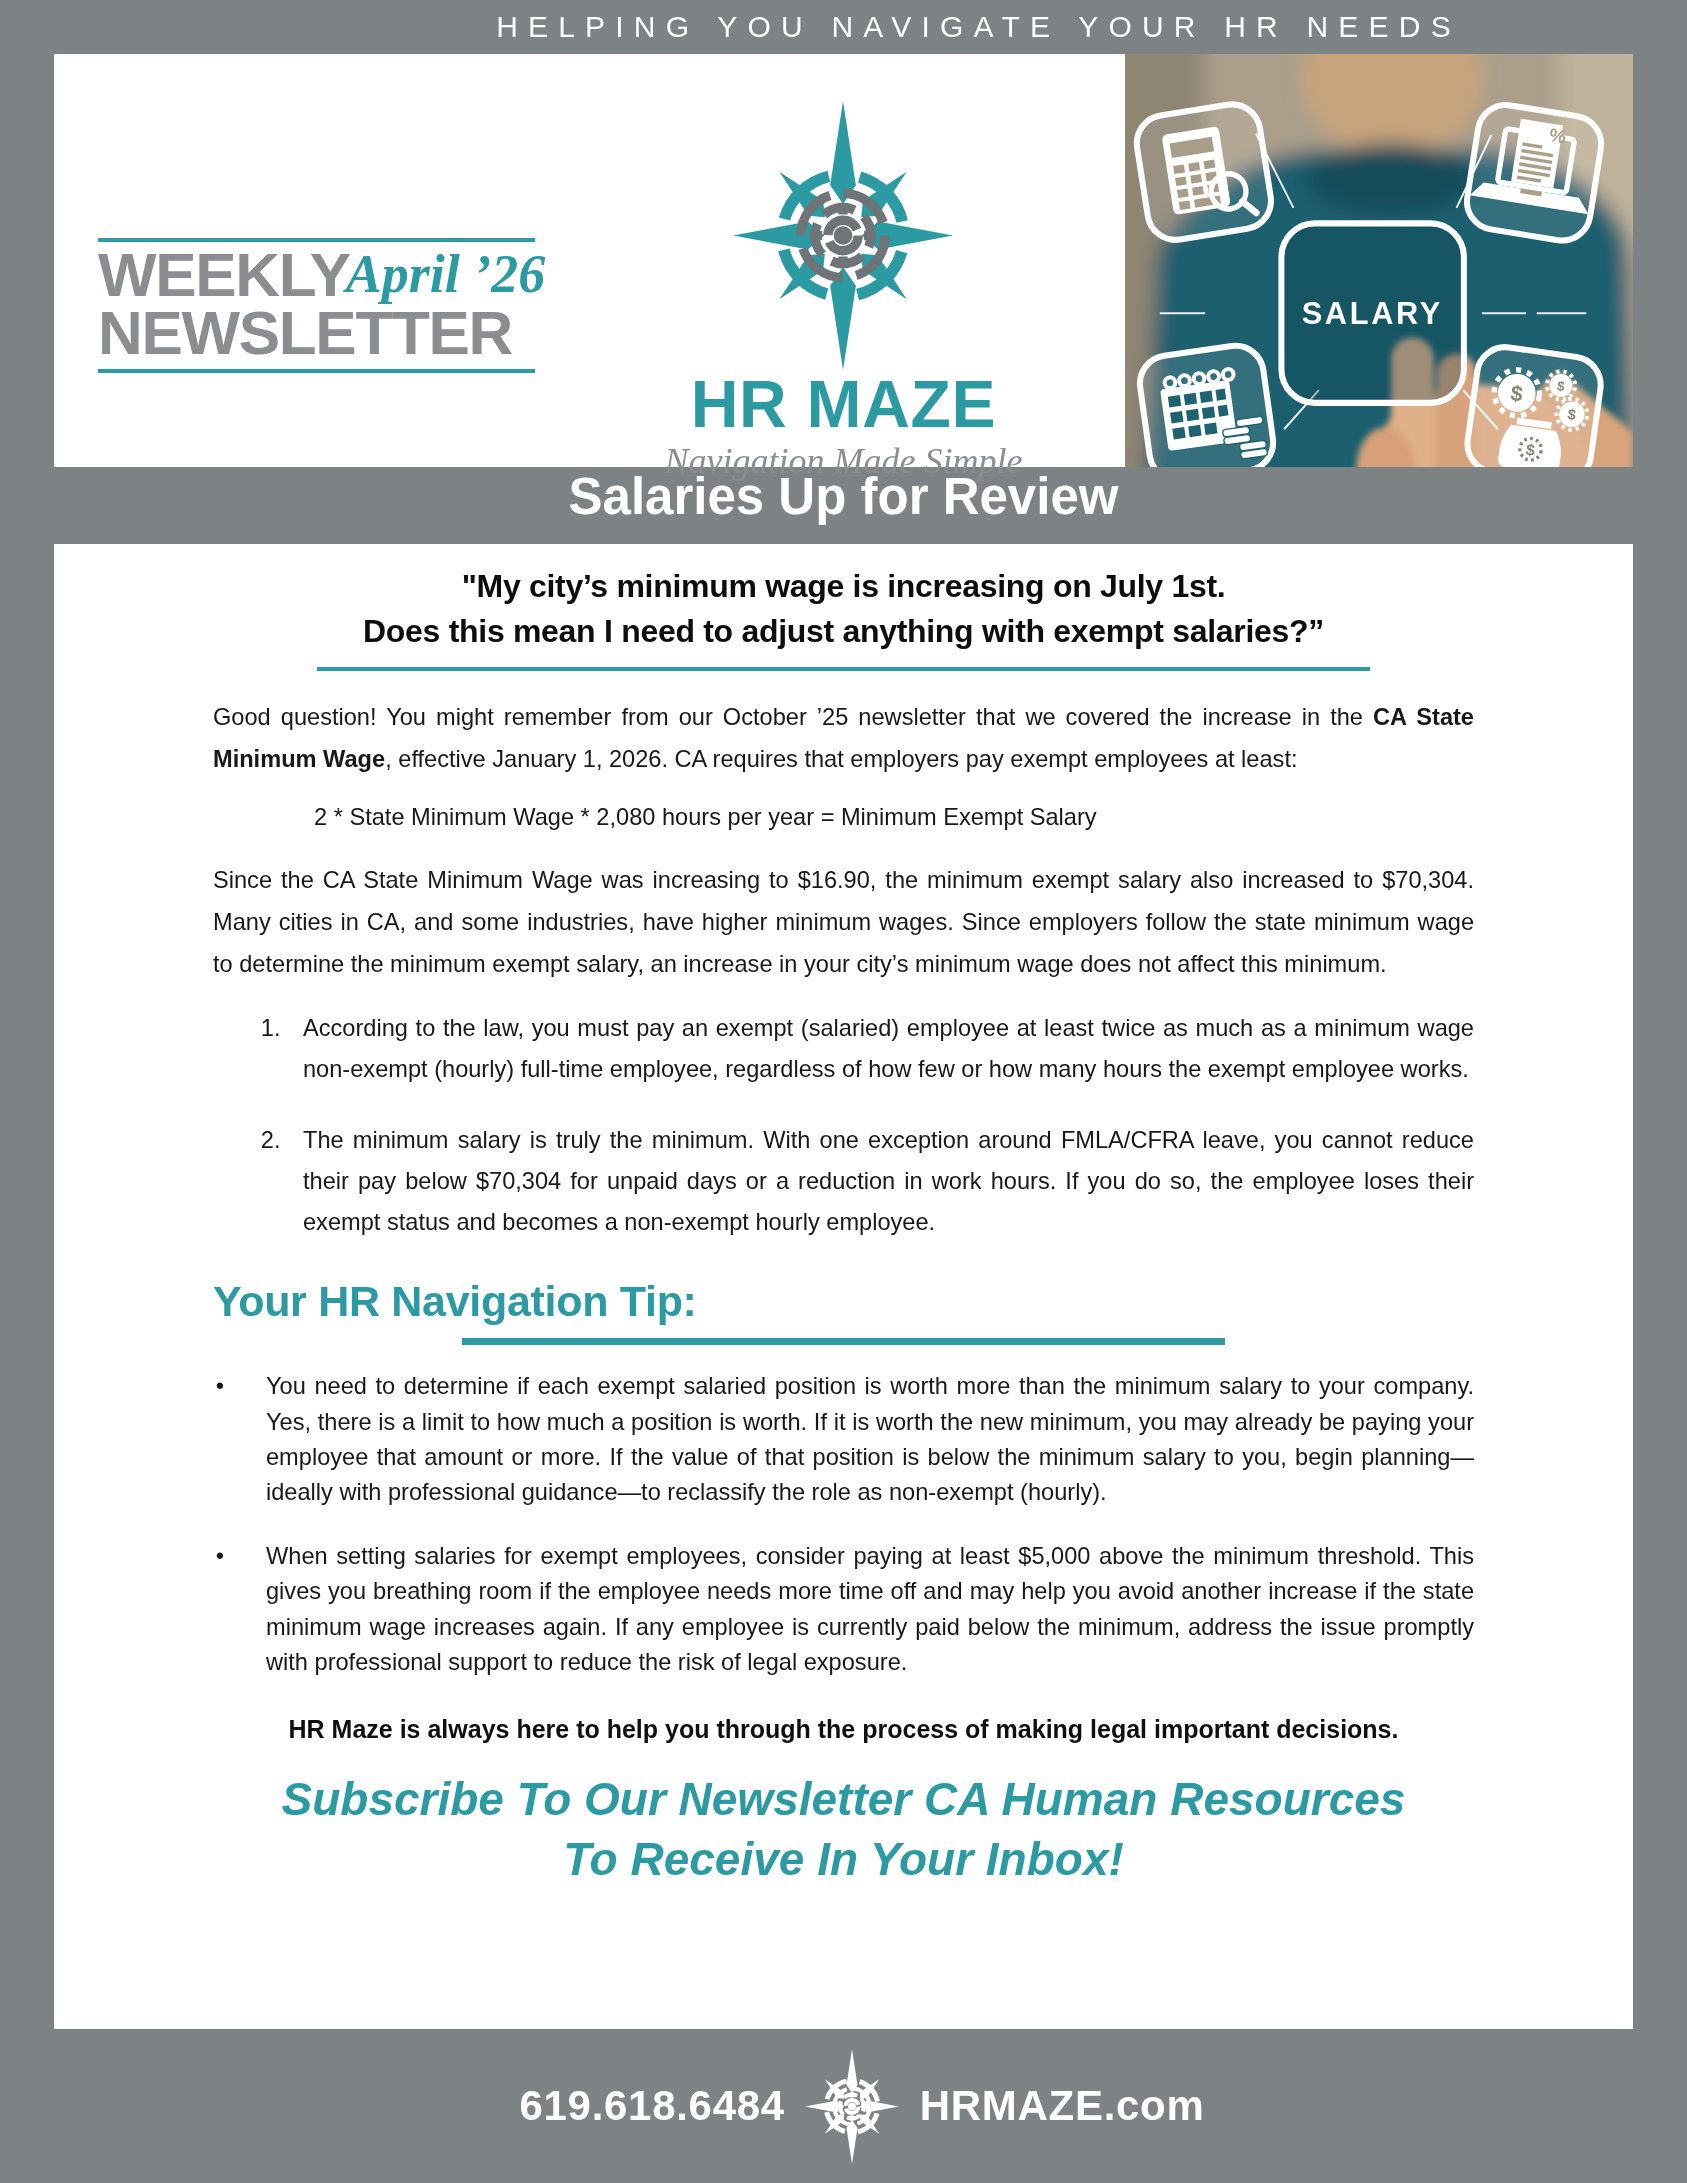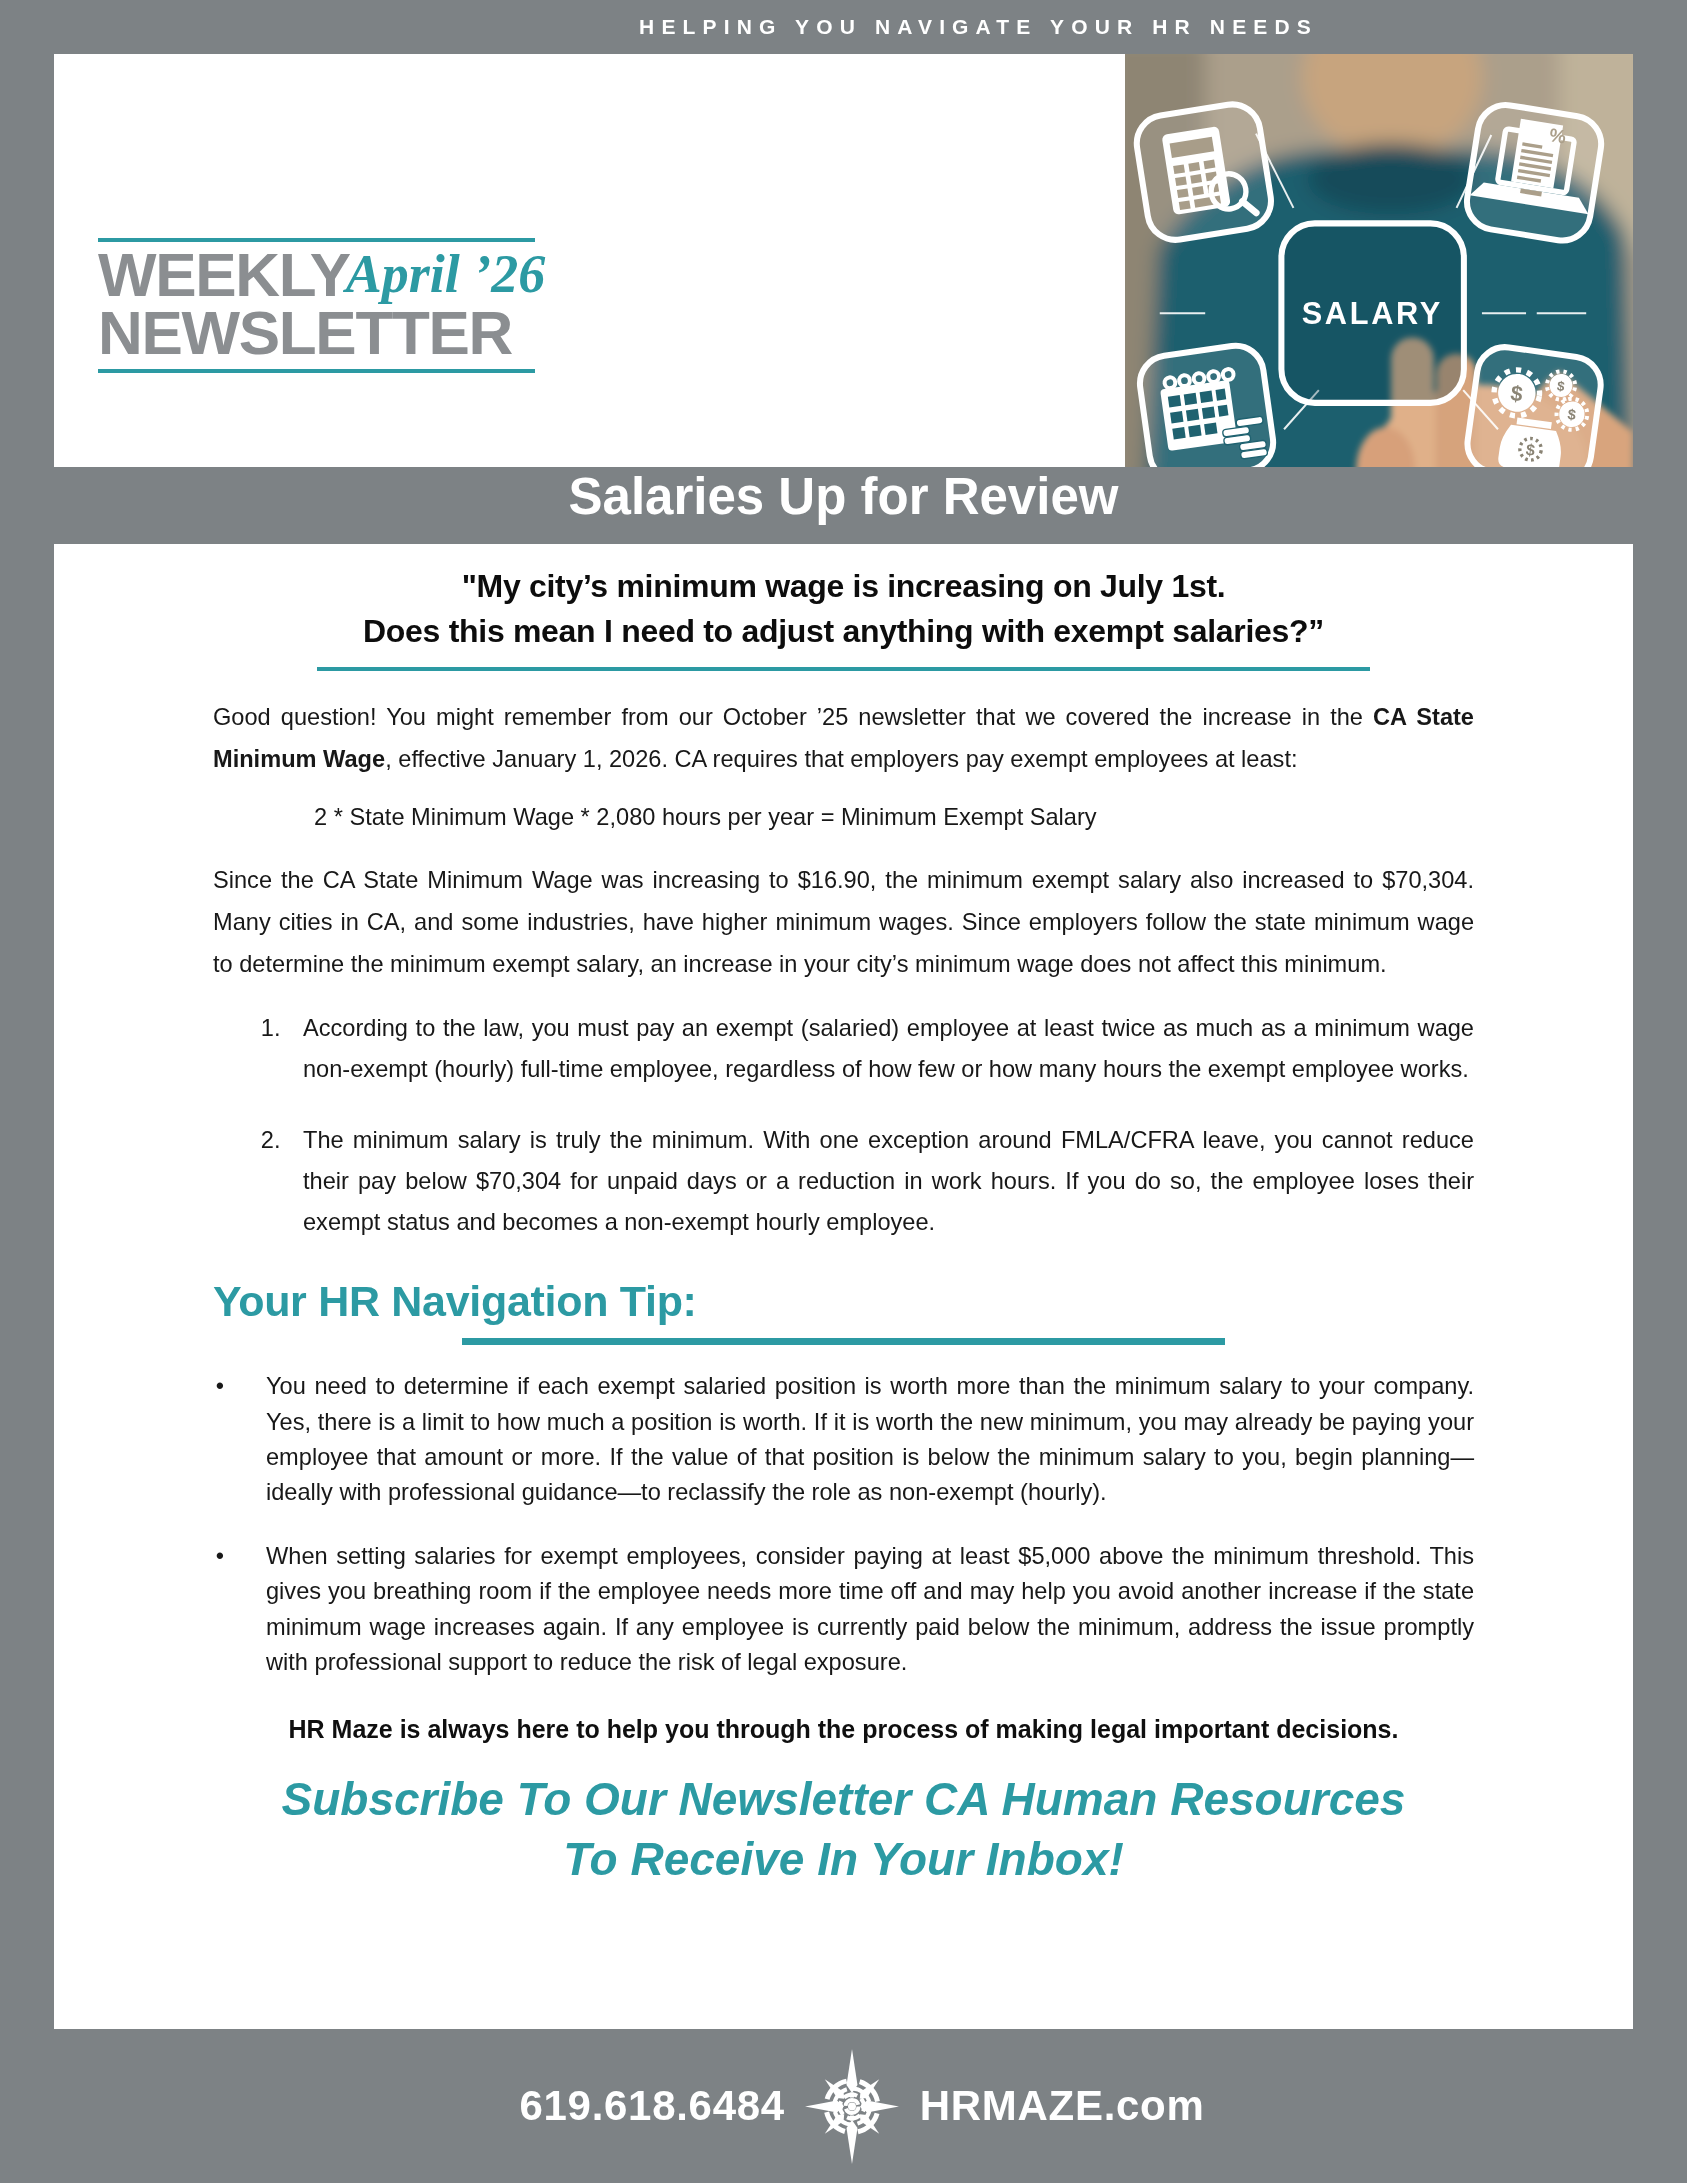--- a/index.html
+++ b/index.html
@@ -7,21 +7,21 @@
     width:1687px; height:2183px;
     background:#7d8285;
     font-family:"Liberation Sans", sans-serif;
     overflow:hidden;
   }
   .page { position:relative; width:1687px; height:2183px; }
 
   
   .top-strip { height:54px; display:flex; align-items:center; justify-content:center; }
   .top-strip .banner-text {
-    color:#ffffff; font-size:21px; font-weight:700;
+    color:#ffffff; font-size:30px; font-weight:400;
     letter-spacing:0.34em; white-space:nowrap; margin-left:270px;
   }
 
   
   .header-card { position:relative; margin:0 54px; height:413px; background:#ffffff; }
 
   .weekly-block { position:absolute; left:44px; top:184px; width:437px; }
   .rule { height:4px; background:#2c9aa3; }
   .wn-line1 { display:flex; align-items:flex-start; margin-top:4px; }
   .weekly-word, .newsletter-word {
@@ -122,20 +122,27 @@
     <div class="weekly-block">
       <div class="rule"></div>
       <div class="wn-line1">
         <span class="weekly-word">WEEKLY</span>
         <span class="april-script">April ’26</span>
       </div>
       <span class="newsletter-word">NEWSLETTER</span>
       <div class="rule rule-bottom"></div>
     </div>
 
+    <div class="logo-block">
+      <svg class="logo-compass" viewBox="0 0 346 398" width="234" height="269">
+          <use href="#compass"></use>
+        </svg>
+      <div class="logo-title">HR MAZE</div>
+      <div class="logo-tagline">Navigation Made Simple</div>
+    </div>
 
     <div class="photo">
       <svg viewBox="0 0 760 612" preserveAspectRatio="none">
         <defs>
           <filter id="b1" x="-20%" y="-20%" width="140%" height="140%">
               <feGaussianBlur stdDeviation="14"></feGaussianBlur>
             </filter>
           <filter id="b2" x="-20%" y="-20%" width="140%" height="140%">
               <feGaussianBlur stdDeviation="5"></feGaussianBlur>
             </filter>

